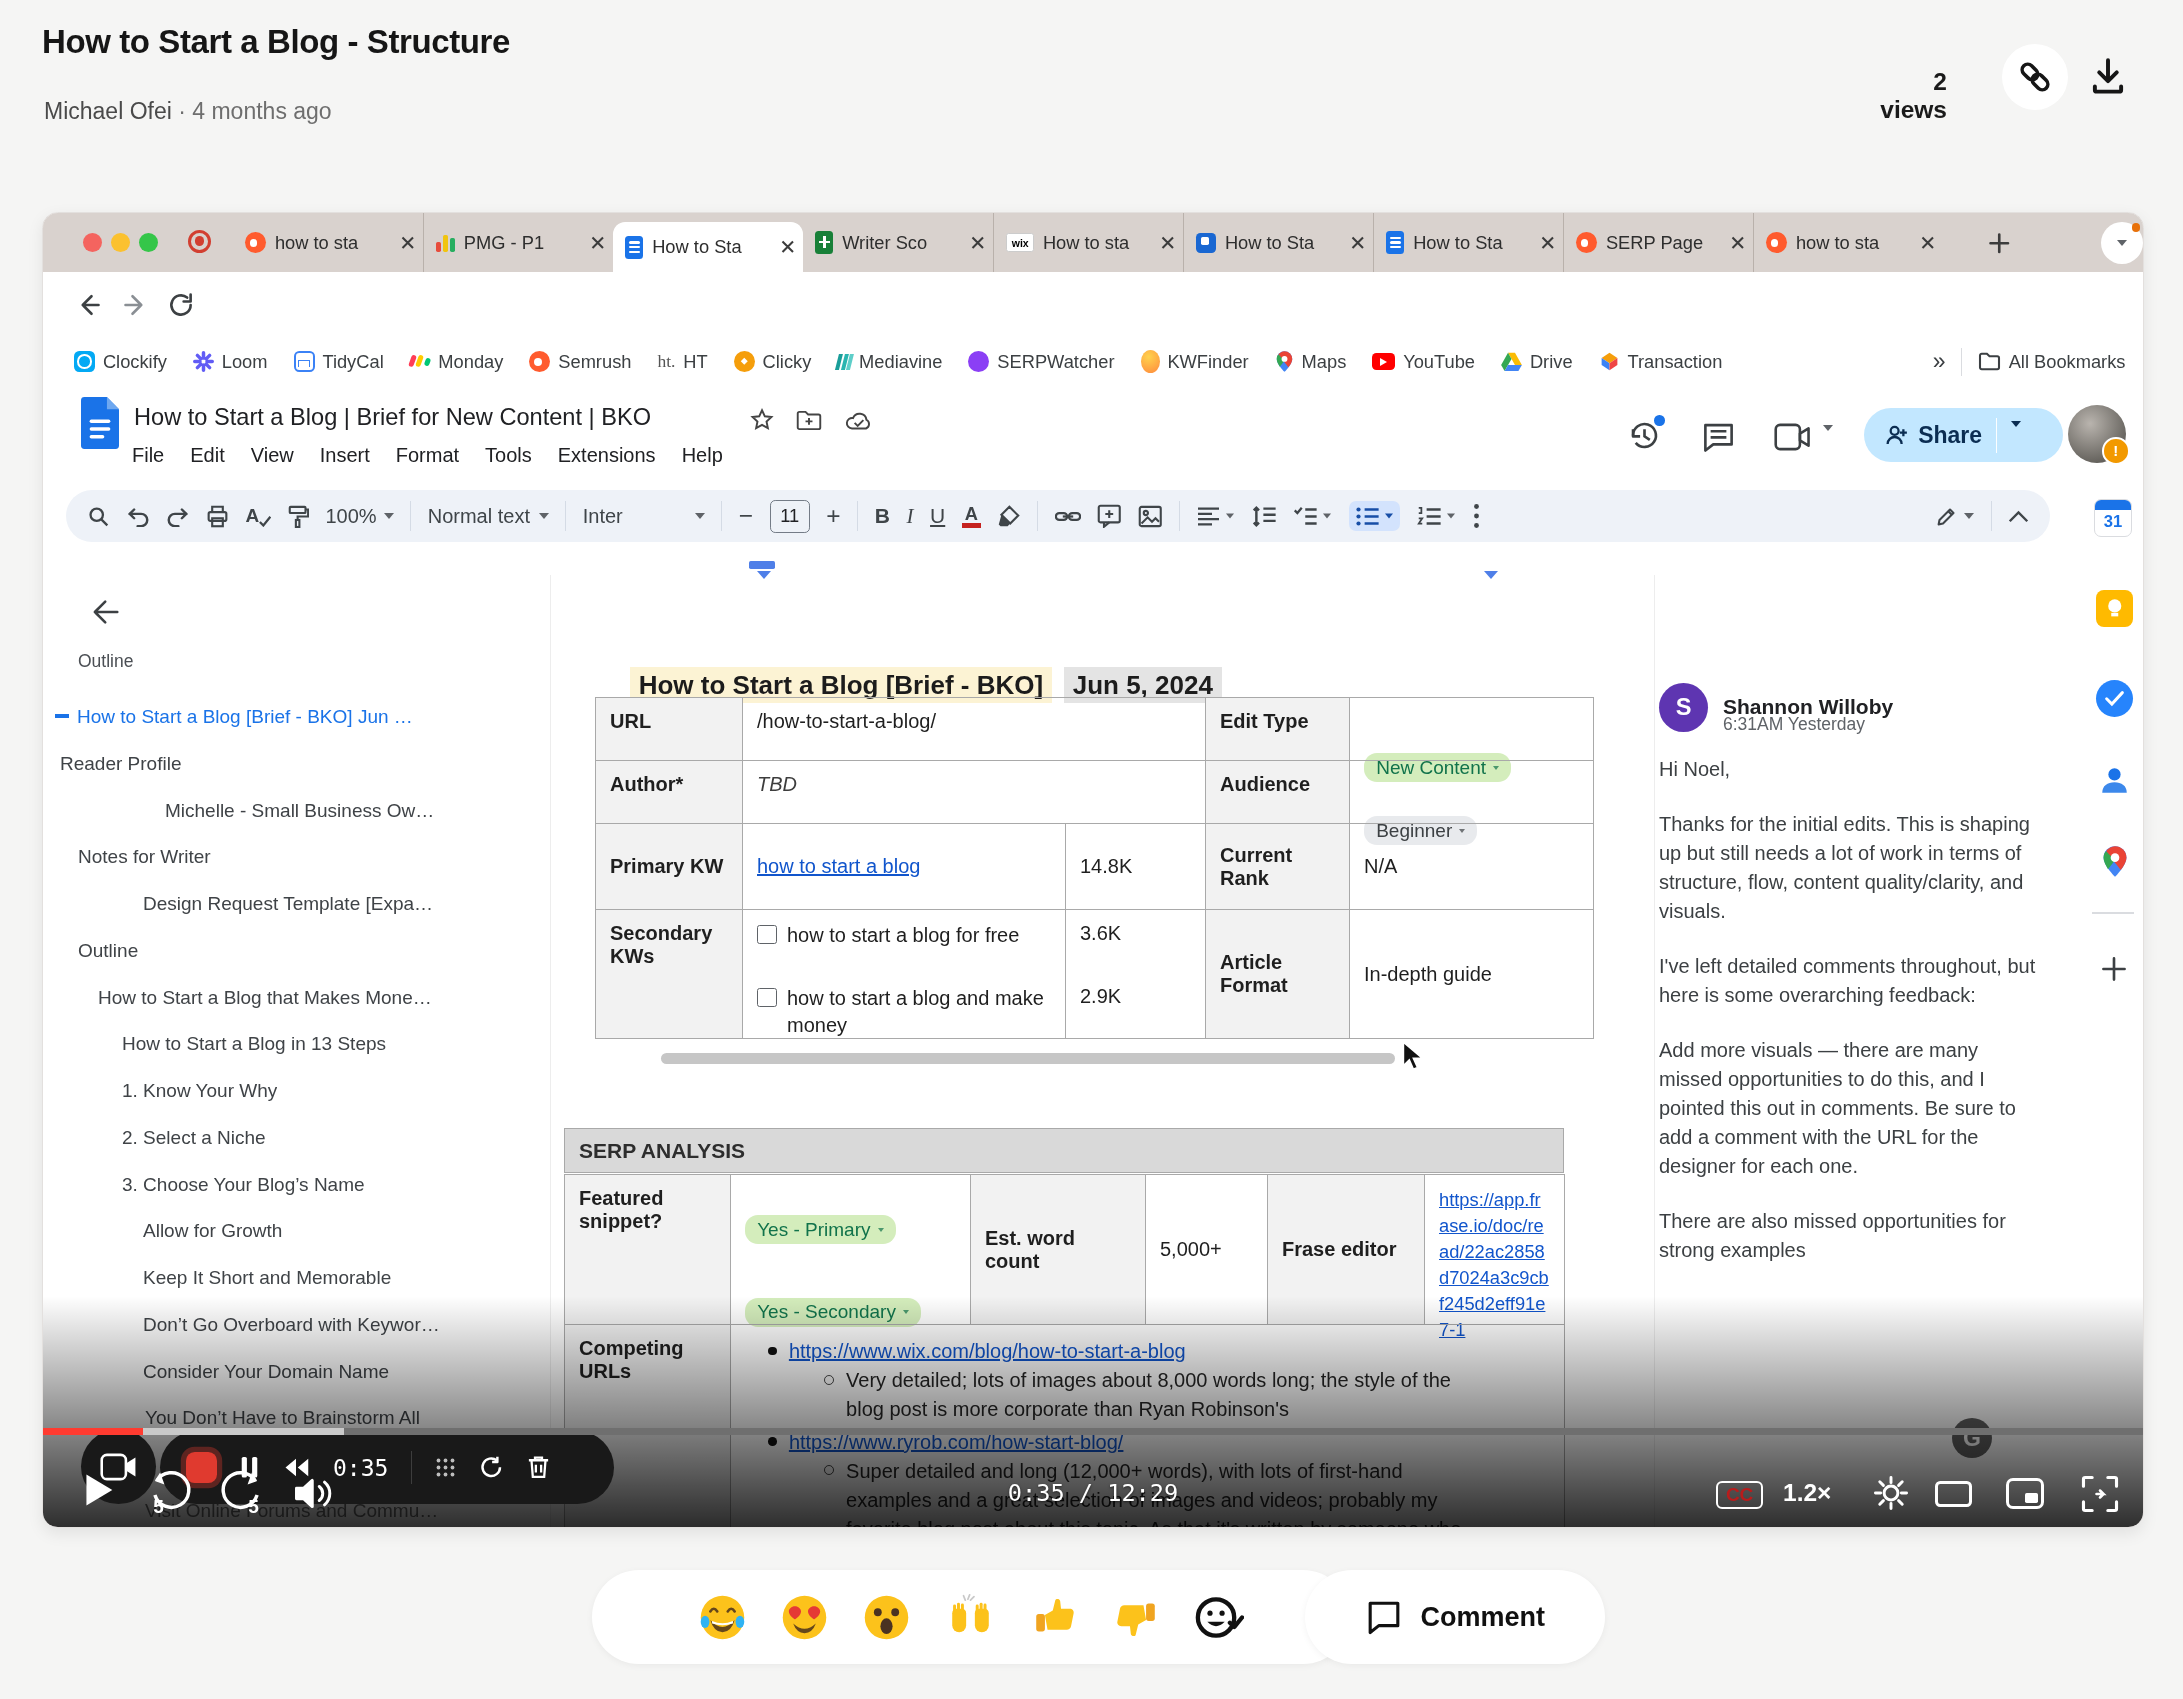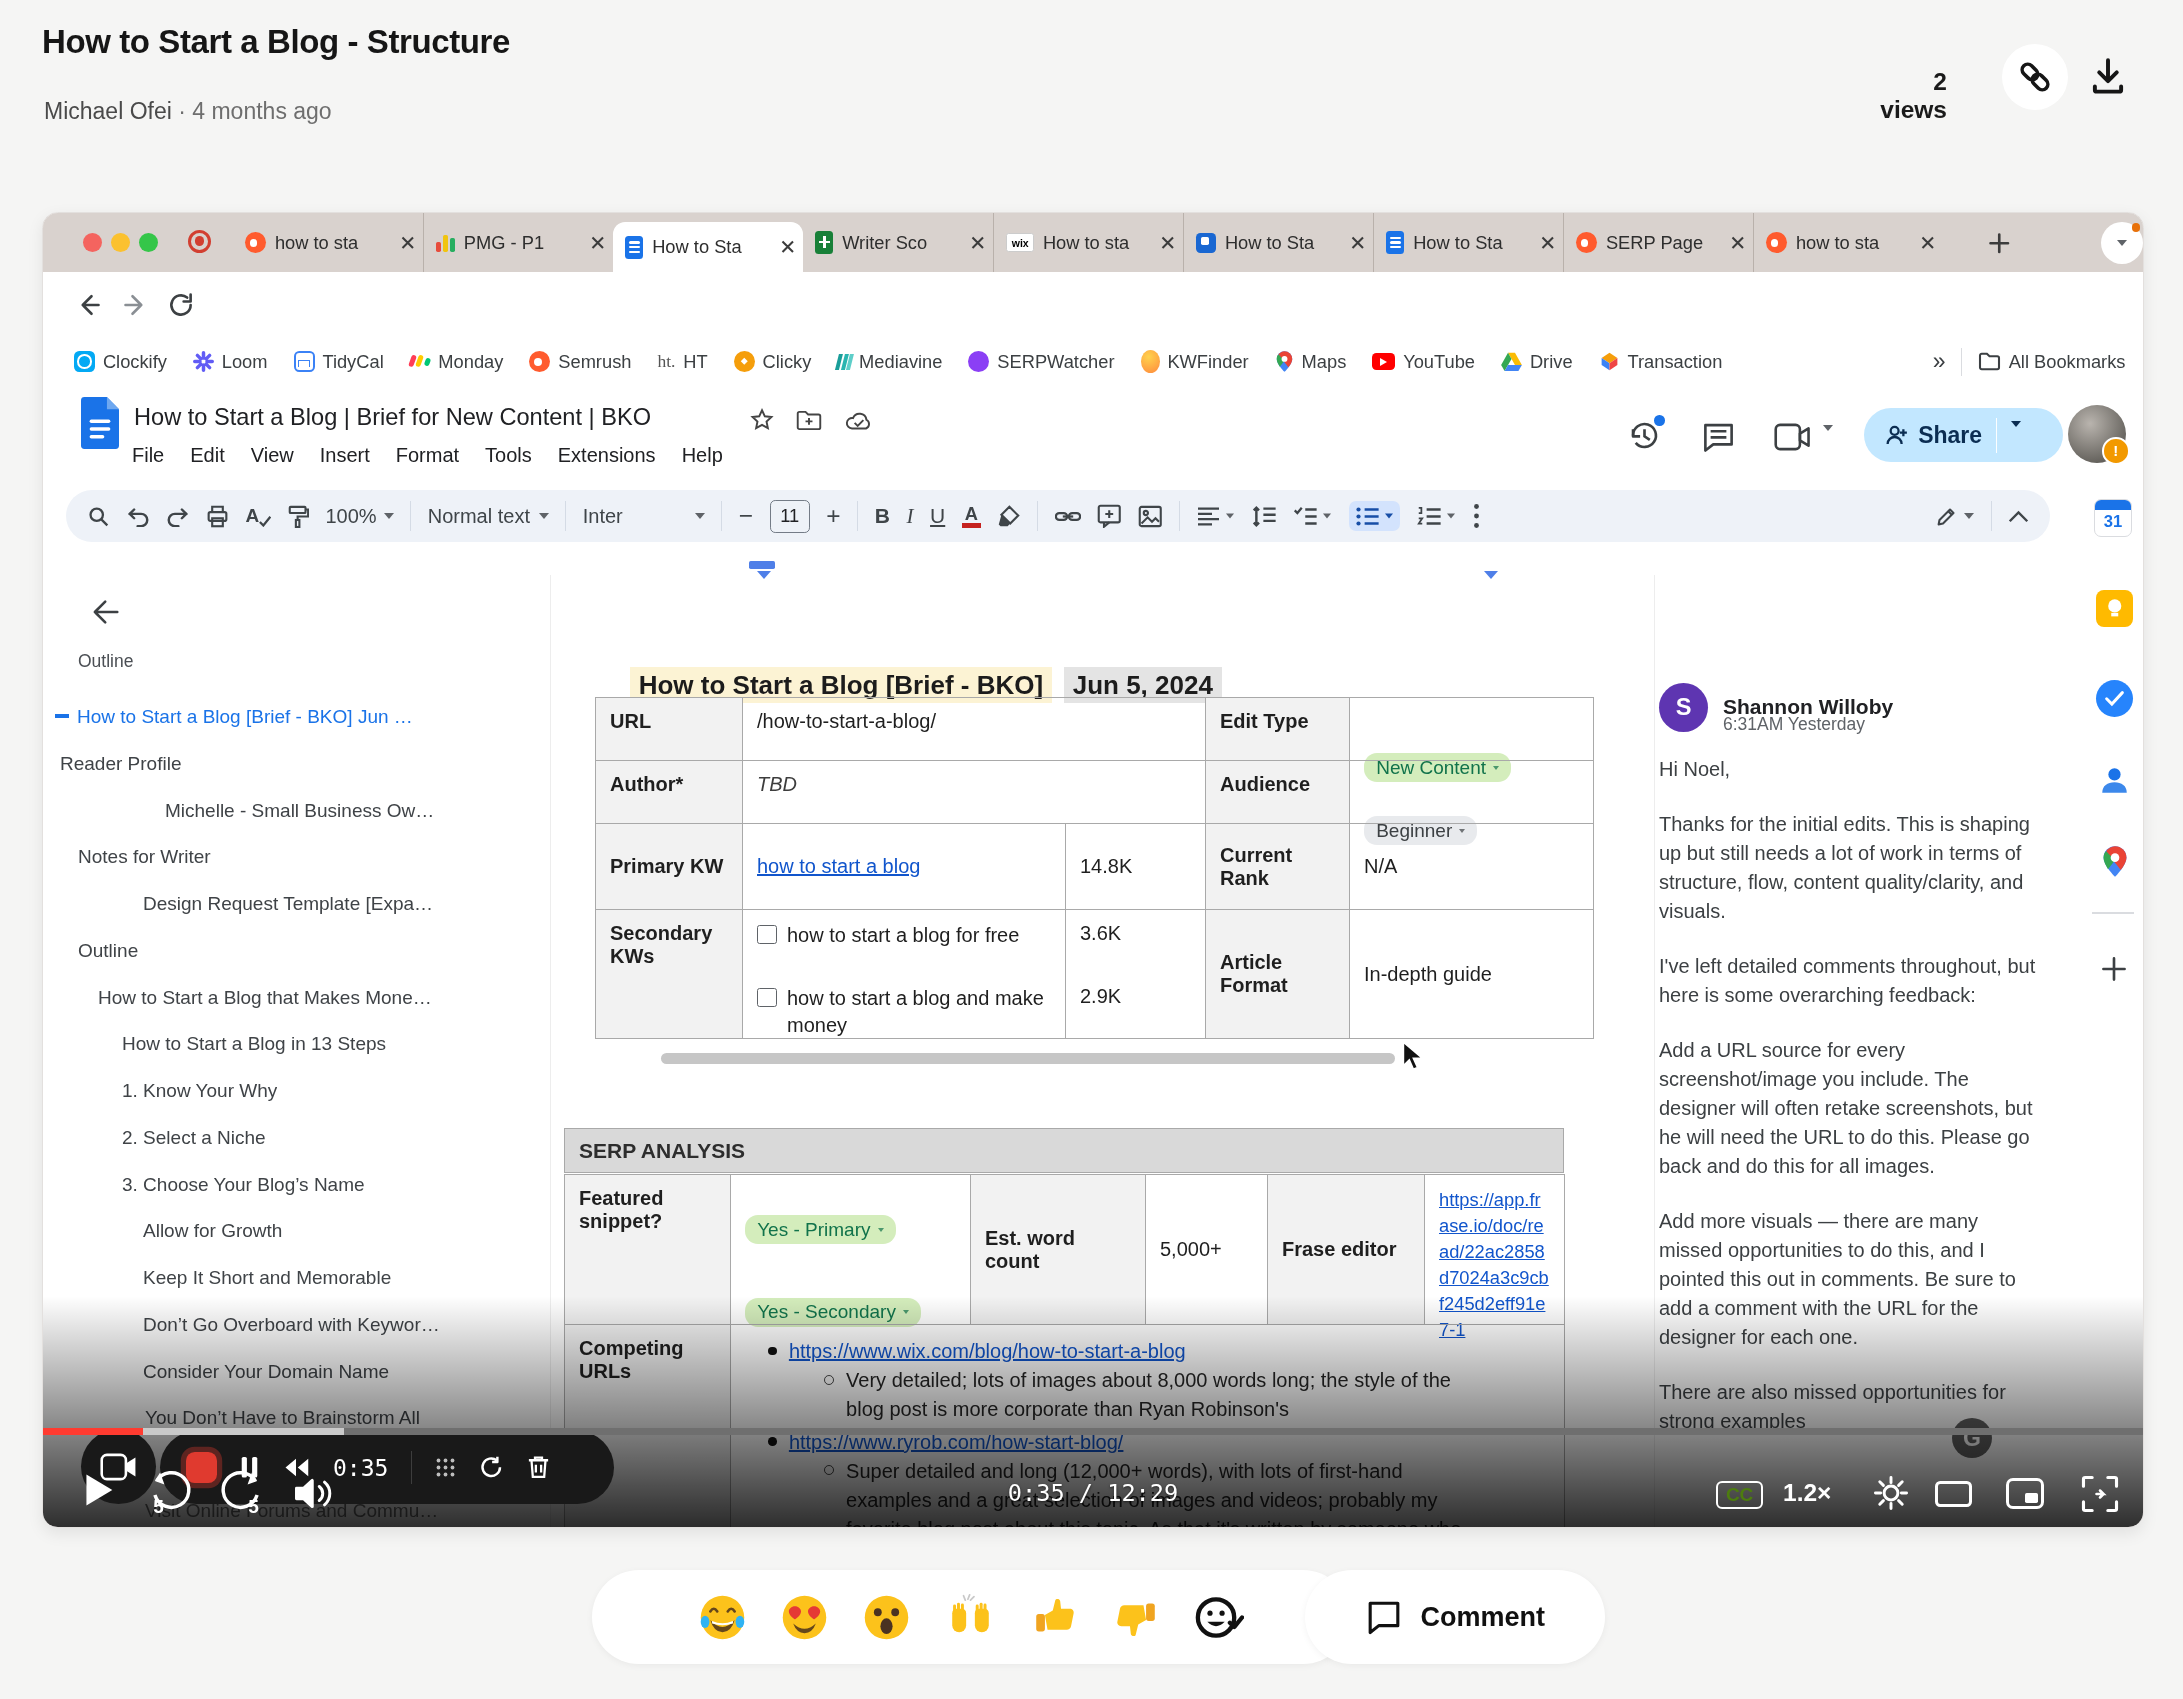--- a/index.html
+++ b/index.html
@@ -86,21 +86,21 @@
   .bdot{width:8.7px;height:8.7px;border-radius:50%;background:#111;flex:none;margin-top:9.6px;}
   .odot{width:7.9px;height:7.9px;border-radius:50%;border:1.7px solid #444;flex:none;margin-top:8.7px;}
   .cu-line{display:flex;gap:12.2px;font-size:20px;line-height:29px;color:#262626;}
   
   .cmt-p{font-size:20px;line-height:29px;color:#3c4043;margin-bottom:26px;}
   
   .grad{left:0;top:1083px;width:2100px;height:231px;background:linear-gradient(to bottom,rgba(0,0,0,0),rgba(0,0,0,.82));}
   .progress{left:0;top:1215px;width:2100px;height:7px;background:#6f6f6f;}
   .loomdark{background:#191919;}
   .ptime{font-family:"DejaVu Sans Mono",monospace;color:#fff;}
-  .ccbox{border:2.6px solid #fff;border-radius:6.1px;padding:0.9px 7.9px;font-size:19px;font-weight:700;color:#4d7c0f;}
+  .ccbox{border:2.6px solid #fff;border-radius:6.1px;padding:0.9px 7.9px;font-size:19px;font-weight:700;color:#b91c1c;}
   
   .fpill{background:#fff;border-radius:47px;box-shadow:0 1.7px 7px rgba(0,0,0,.05);display:flex;align-items:center;}
 </style>
 </head>
 <body>
 
 <div class="page">
 
   <div class="a pg-title">How to Start a Blog - Structure</div>
   <div class="a pg-byline">
@@ -793,21 +793,20 @@
       </div>
     </div>
 
     <div class="a" style="left:1616px;top:470px;width:49px;height:49px;border-radius:50%;background:#5e35b1;display:flex;align-items:center;justify-content:center;font-size:23.6px;font-weight:700;color:#fff;">S</div>
     <div class="a" style="left:1680px;top:482px;font-size:21px;font-weight:700;color:#202124;">Shannon Willoby</div>
     <div class="a" style="left:1680px;top:501px;font-size:17.5px;color:#5f6368;">6:31AM Yesterday</div>
     <div class="a" style="left:1616px;top:542px;width:377px;height:773px;overflow:hidden;">
       <div class="cmt-p">Hi Noel,</div>
       <div class="cmt-p">Thanks for the initial edits. This is shaping up but still needs a lot of work in terms of structure, flow, content quality/clarity, and visuals.</div>
       <div class="cmt-p">I've left detailed comments throughout, but here is some overarching feedback:</div>
-      <div class="cmt-p">Add a URL source for every screenshot/image you include. The designer will often retake screenshots, but he will need the URL to do this. Please go back and do this for all images.</div>
       <div class="cmt-p">Add more visuals — there are many missed opportunities to do this, and I pointed this out in comments. Be sure to add a comment with the URL for the designer for each one.</div>
       <div class="cmt-p">There are also missed opportunities for strong examples</div>
     </div>
 
     <div class="a" style="left:2051px;top:286px;width:38px;height:38px;border:1.7px solid #dadce0;border-radius:7px;box-sizing:border-box;overflow:hidden;background:#fff;">
       <div style="height:9.6px;background:#1a73e8;"></div>
       <div style="text-align:center;font-size:16.6px;font-weight:700;color:#1a73e8;line-height:23.6px;">31</div>
     </div>
     <div class="a" style="left:2053px;top:377px;width:37px;height:37px;border-radius:7.9px;background:#ffba00;display:flex;align-items:center;justify-content:center;">
       <svg width="17.5" height="21" viewBox="0 0 20 24">

